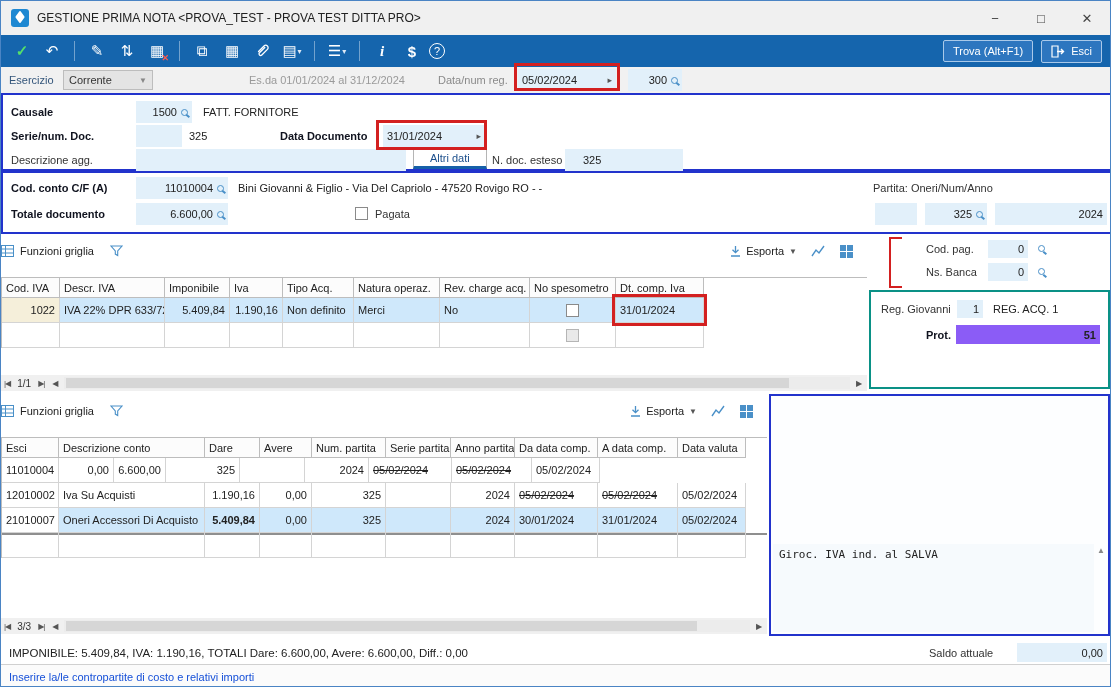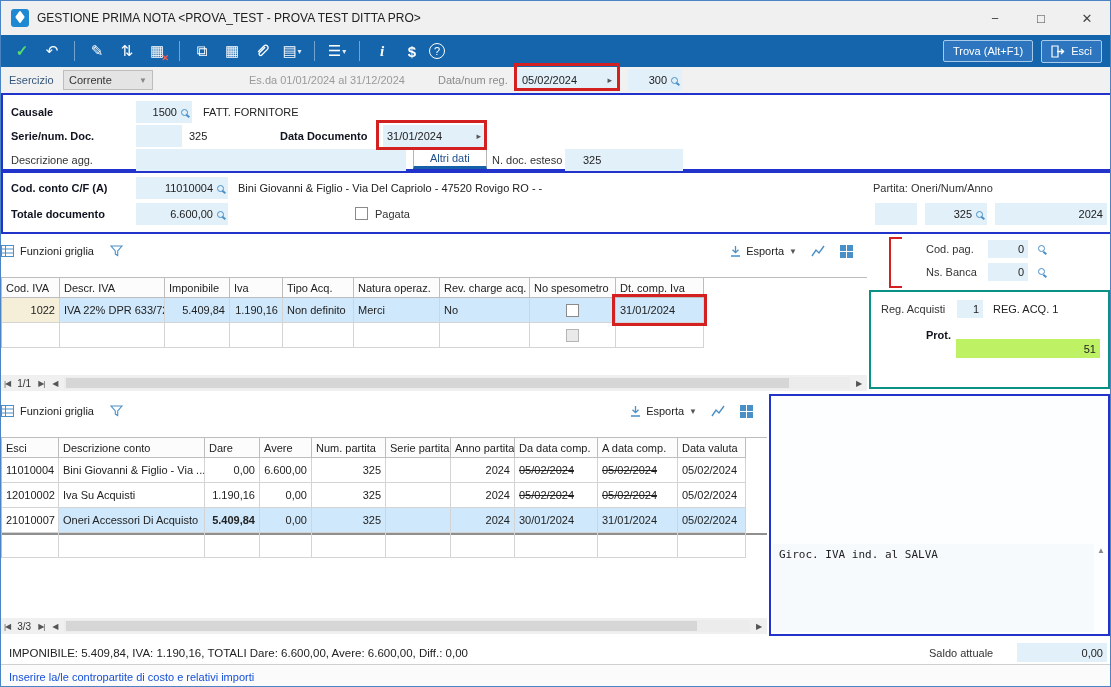--- a/index.html
+++ b/index.html
@@ -315,32 +315,32 @@
       <span class="l">Ns. Banca</span>
       <span class="fld">
           <span>0</span>
         </span>
       <span class="mag"></span>
     </div>
   </div>
 
   <div class="sidebox2">
     <div class="abs" style="left:10px;top:6px">
-        <span class="rlbl">Reg. Acquisti</span>
+        <span class="rlbl">Reg. Giovanni</span>
       </div>
     <div class="abs fld right" style="left:86px;top:8px;width:26px;height:18px">
         <span>1</span>
       </div>
     <div class="abs" style="left:122px;top:6px">
         <span>REG. ACQ. 1</span>
       </div>
     <div class="abs" style="left:55px;top:32px">
         <span class="blbl">Prot.</span>
       </div>
-    <div class="abs fld right" style="left:85px;top:47px;width:144px;height:19px;background:#bef264;font-weight:normal">
+    <div class="abs fld right" style="left:85px;top:33px;width:144px;height:19px;background:#8b5cf6;font-weight:bold">
         <span>51</span>
       </div>
   </div>
 
   <div class="tbl tbl1">
     <div class="t-row t-head">
       <span class="cell g1c0">Cod. IVA</span>
       <span class="cell g1c1">Descr. IVA</span>
       <span class="cell g1c2">Imponibile</span>
       <span class="cell g1c3">Iva</span>
@@ -435,21 +435,20 @@
       <span class="cell g2c4">Num. partita</span>
       <span class="cell g2c5">Serie partita</span>
       <span class="cell g2c6">Anno partita</span>
       <span class="cell g2c7">Da data comp.</span>
       <span class="cell g2c8">A data comp.</span>
       <span class="cell g2c9">Data valuta</span>
     </div>
 
     <div class="t-row">
       <span class="cell g2c0">11010004</span>
-      <span class="cell g2c1">Bini Giovanni &amp; Figlio  - Via ...</span>
       <span class="cell g2c2 num">0,00</span>
       <span class="cell g2c3 num">6.600,00</span>
       <span class="cell g2c4 num">325</span>
       <span class="cell g2c5"></span>
       <span class="cell g2c6 num">2024</span>
       <span class="cell g2c7 strike">05/02/2024</span>
       <span class="cell g2c8 strike">05/02/2024</span>
       <span class="cell g2c9">05/02/2024</span>
     </div>
 

